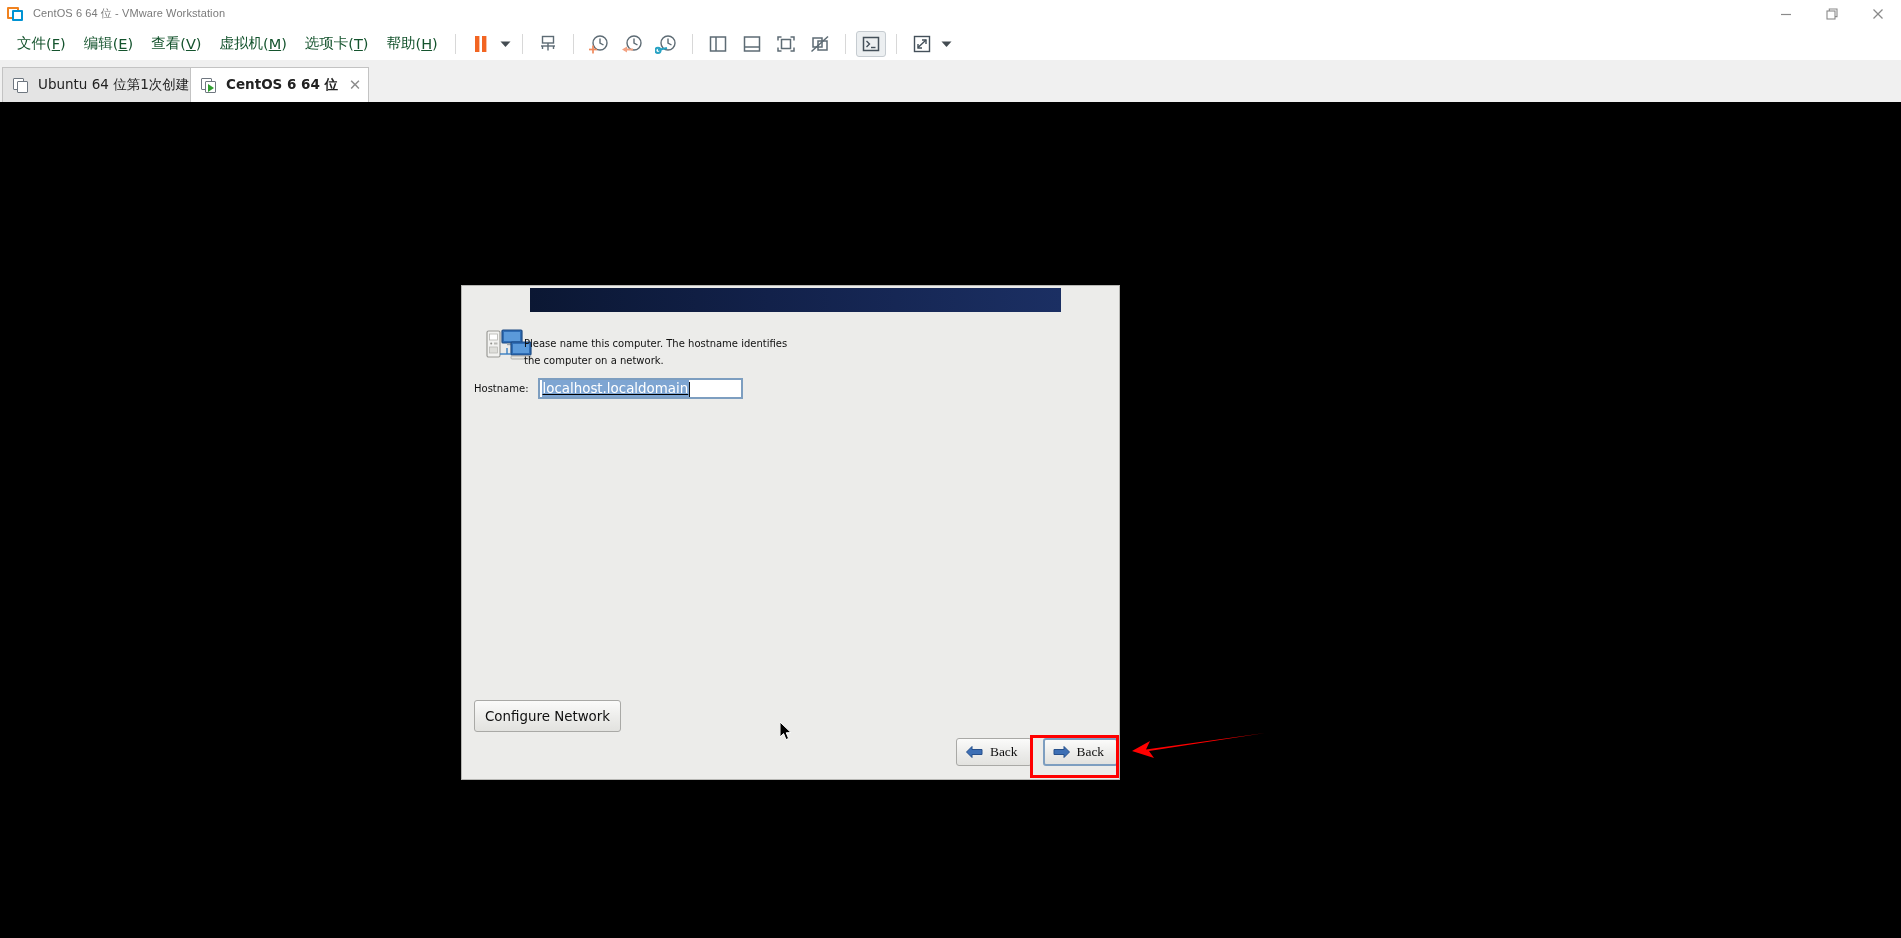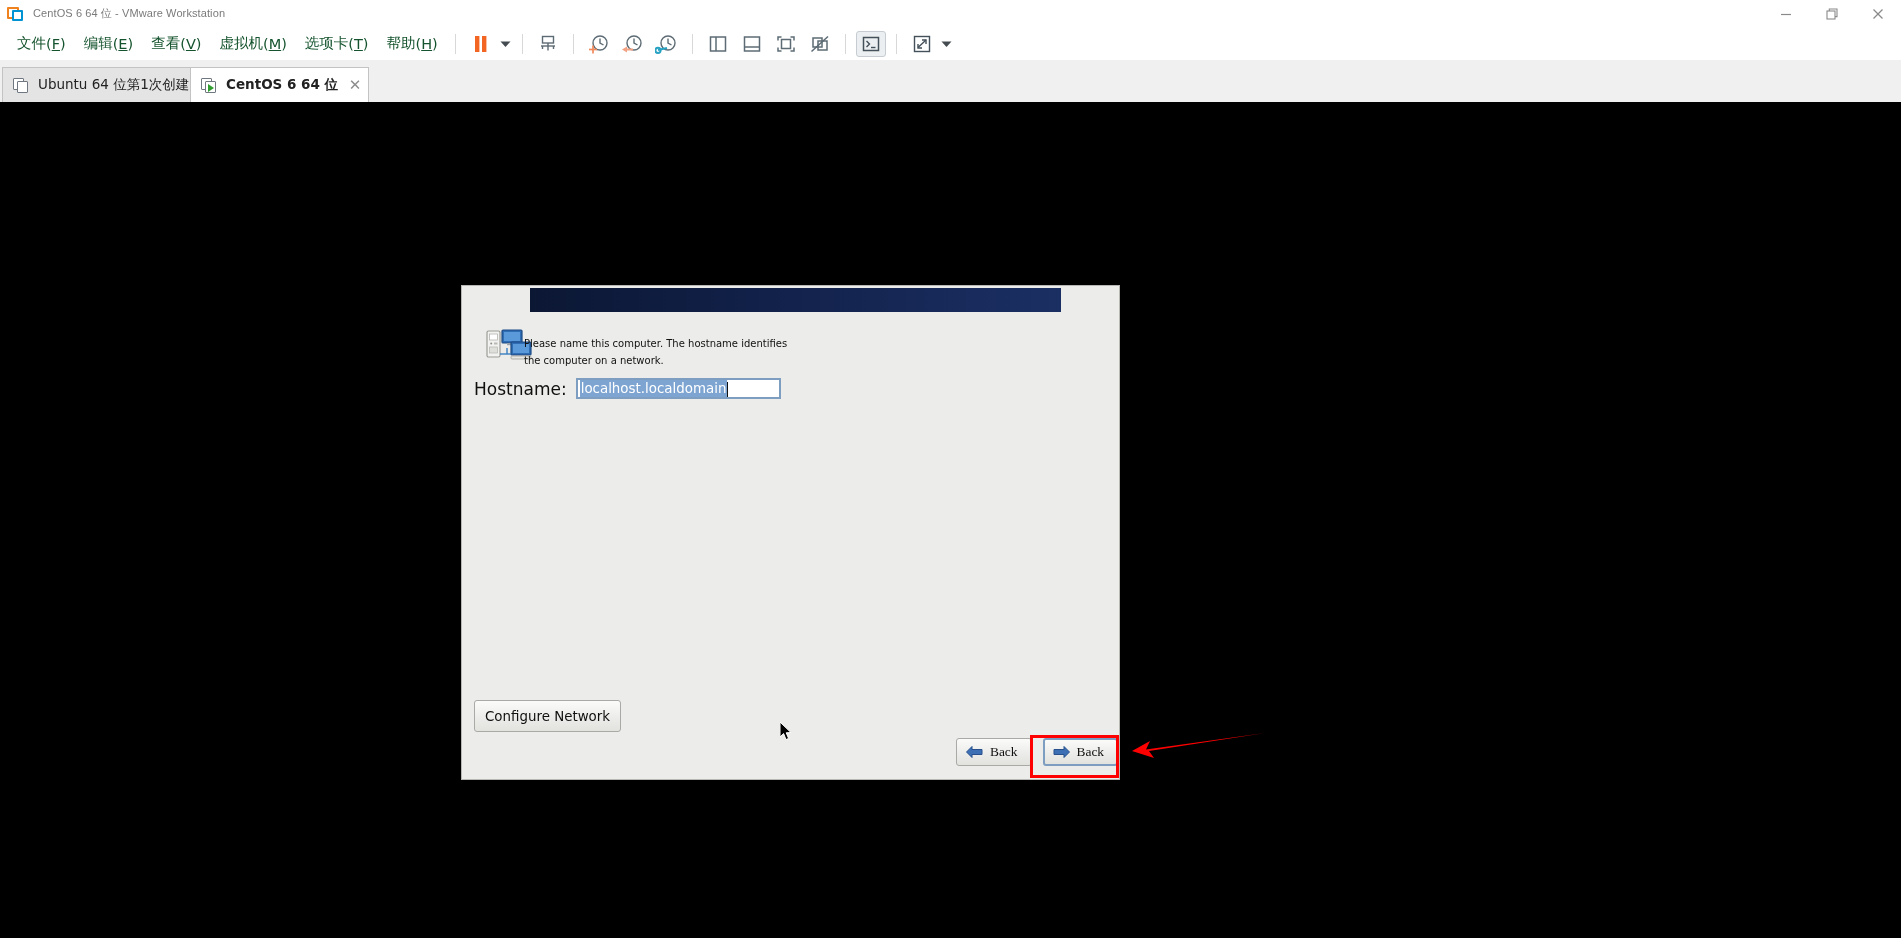--- a/index.html
+++ b/index.html
@@ -91,26 +91,26 @@
     background:linear-gradient(90deg,#0b1733 0%, #12214a 45%, #1b2f63 100%);
   }
   .ana-iconwrap { position:absolute; left:23px; top:40px; width:48px; height:40px; }
   .ana-text {
     position:absolute; left:62px; top:38px; width:280px;
     font-size:10px; line-height:17px; color:#101010;
     font-family:"DejaVu Sans","Liberation Sans",sans-serif;
     margin-top:11px;
   }
   .ana-hostrow { position:absolute; left:12px; top:92px; display:flex; align-items:center; }
-  .ana-hostlabel { font-size:17px; color:#101010;
+  .ana-hostlabel { font-size:10px; color:#101010;
     font-family:"DejaVu Sans","Liberation Sans",sans-serif; }
   .ana-input {
     margin-left:9px; width:205px; height:21px;
     border:2px solid #7d9ec0; background:#ffffff;
-    display:flex; align-items:flex-end; padding:0 2px;
+    display:flex; align-items:flex-end; padding:0 2px;text-decoration:underline;
   }
   .ana-input .selected {
     background:#7ea5d2; color:#ffffff; font-size:13.4px; line-height:17px;
     padding:0 1px; font-family:"DejaVu Sans","Liberation Sans",sans-serif;
   }
   .ana-input .caret { width:1px; height:15px; background:#111; }
   .btn-gtk {
     background:linear-gradient(180deg,#fbfbfa 0%,#ececea 55%,#e2e2df 100%);
     border:1px solid #a9a9a6; border-radius:3px;
     font-size:13.4px; color:#101010; height:32px;

